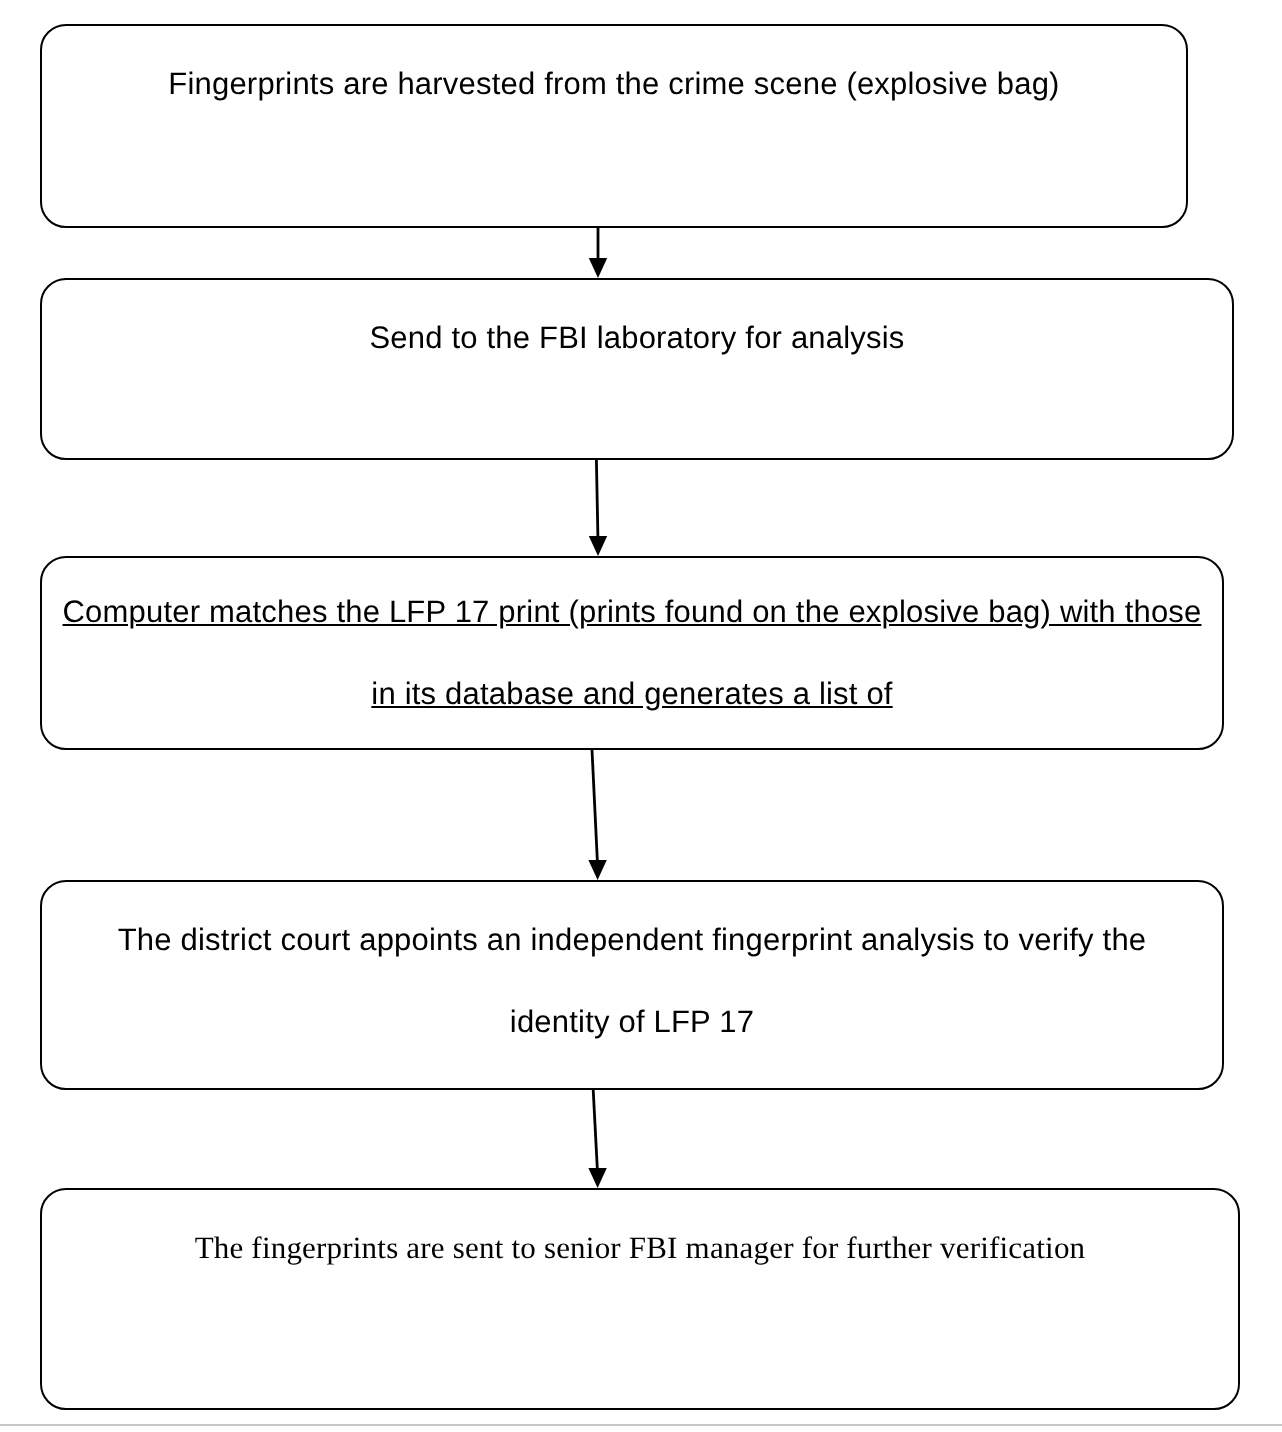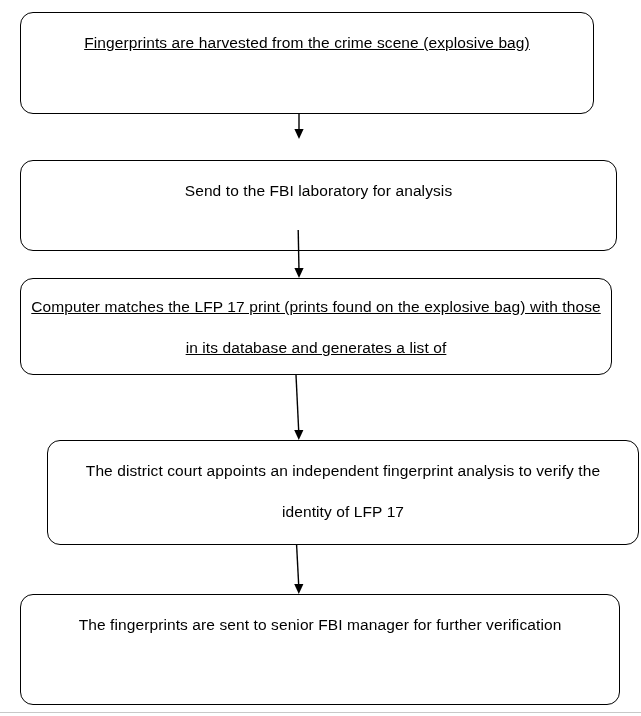--- a/index.html
+++ b/index.html
@@ -49,31 +49,31 @@
     height: 1px;
     background: #c8c8c8;
   }
 </style>
 </head>
 <body>
 
 <div id="canvas">
 
   <div class="node" style="left:20px; top:12px; width:574px; height:102px;">
-    <div class="node-text" style="top:9px;text-decoration:underline;">Fingerprints are harvested from the crime scene (explosive bag)</div>
+    <div class="node-text" style="top:9px;">Fingerprints are harvested from the crime scene (explosive bag)</div>
   </div>
 
   <div class="connector" style="left:291px; top:114px; width:16px; height:25px;">
     <svg width="16" height="25" viewBox="0 0 16 25">
       <line x1="8" y1="0" x2="8" y2="18" stroke="#000000" stroke-width="1.4"></line>
       <polygon points="8,25 3.4,15 12.6,15" fill="#000000"></polygon>
     </svg>
   </div>
 
-  <div class="node" style="left:20px; top:139px; width:597px; height:91px;margin-top:21px;">
+  <div class="node" style="left:20px; top:139px; width:597px; height:91px;">
     <div class="node-text" style="top:9px;">Send to the FBI laboratory for analysis</div>
   </div>
 
   <div class="connector" style="left:291px; top:230px; width:16px; height:48px;">
     <svg width="16" height="48" viewBox="0 0 16 48">
       <line x1="7.2" y1="0" x2="8" y2="41" stroke="#000000" stroke-width="1.4"></line>
       <polygon points="8,48 3.4,38 12.6,38" fill="#000000"></polygon>
     </svg>
   </div>
 
@@ -81,30 +81,30 @@
     <div class="node-text" style="top:7px; left:10px; right:10px;text-decoration:underline;">Computer matches the LFP 17 print (prints found on the explosive bag) with those in its database and generates a list of</div>
   </div>
 
   <div class="connector" style="left:290px; top:375px; width:18px; height:65px;">
     <svg width="18" height="65" viewBox="0 0 18 65">
       <line x1="6" y1="0" x2="8.8" y2="58" stroke="#000000" stroke-width="1.4"></line>
       <polygon points="8.8,65 4.2,55 13.4,55" fill="#000000"></polygon>
     </svg>
   </div>
 
-  <div class="node" style="left:20px; top:440px; width:592px; height:105px;margin-left:27px;">
+  <div class="node" style="left:20px; top:440px; width:592px; height:105px;">
     <div class="node-text" style="top:9px;">The district court appoints an independent fingerprint analysis to verify the identity of LFP 17</div>
   </div>
 
   <div class="connector" style="left:290px; top:545px; width:18px; height:49px;">
     <svg width="18" height="49" viewBox="0 0 18 49">
       <line x1="6.6" y1="0" x2="8.8" y2="42" stroke="#000000" stroke-width="1.4"></line>
       <polygon points="8.8,49 4.2,39 13.4,39" fill="#000000"></polygon>
     </svg>
   </div>
 
-  <div class="node" style="left:20px; top:594px; width:600px; height:111px;">
+  <div class="node" style="left:20px; top:594px; width:600px; height:111px;font-family:Liberation Serif, serif;">
     <div class="node-text" style="top:9px;">The fingerprints are sent to senior FBI manager for further verification</div>
   </div>
 
   <div class="baseline-rule" style="top:712px;"></div>
 
 </div>
 
 </body></html>

